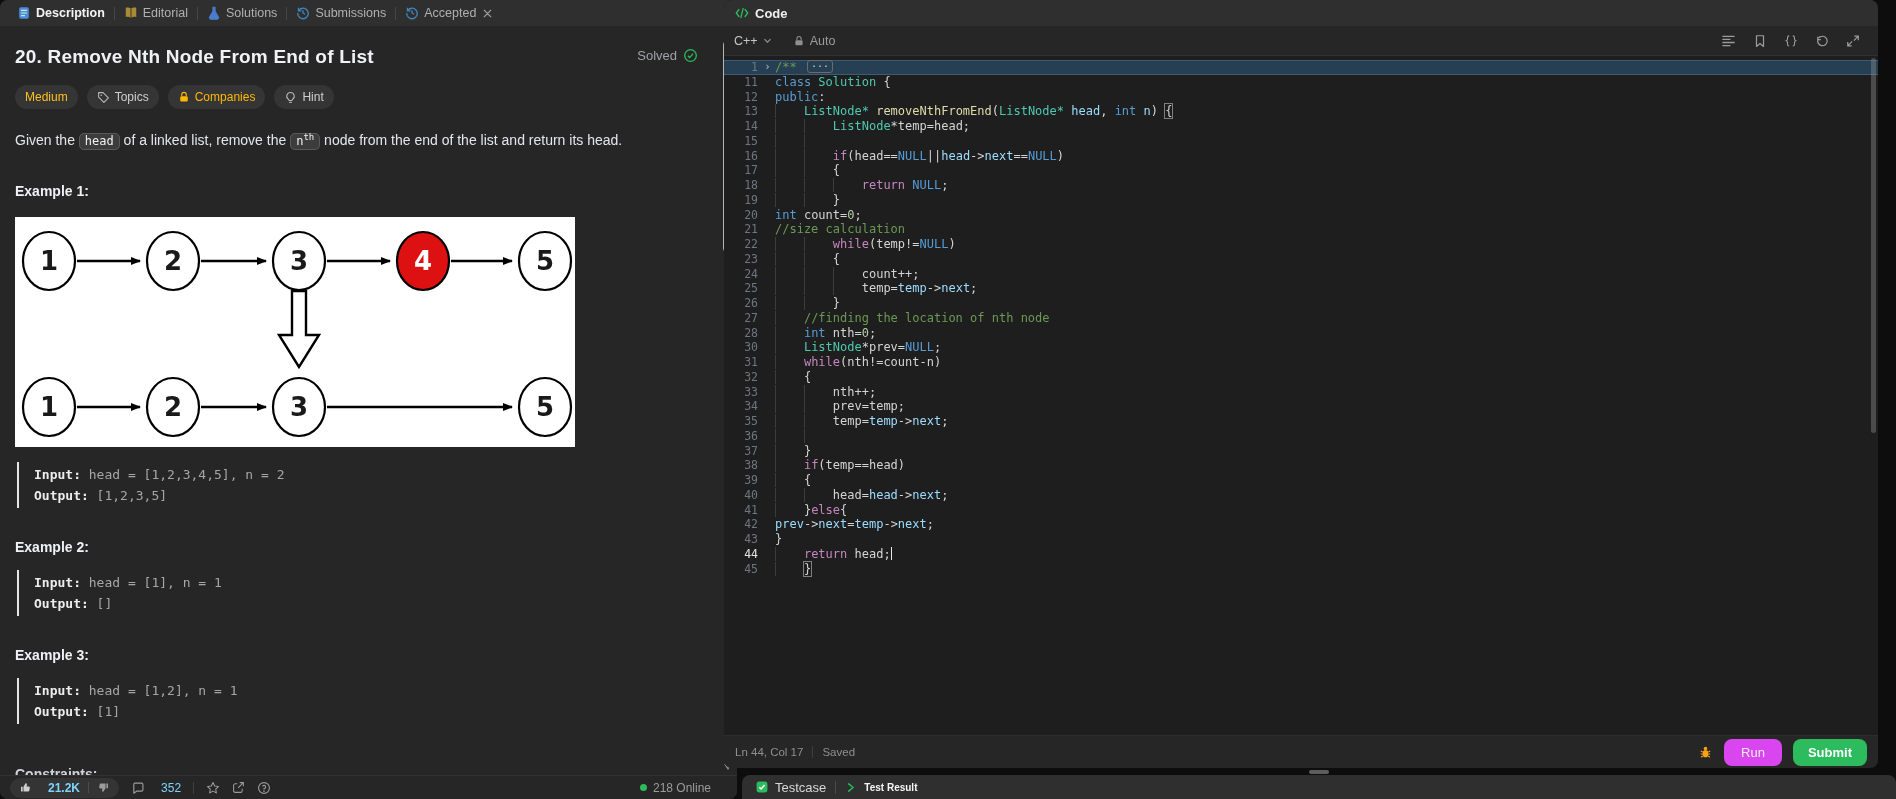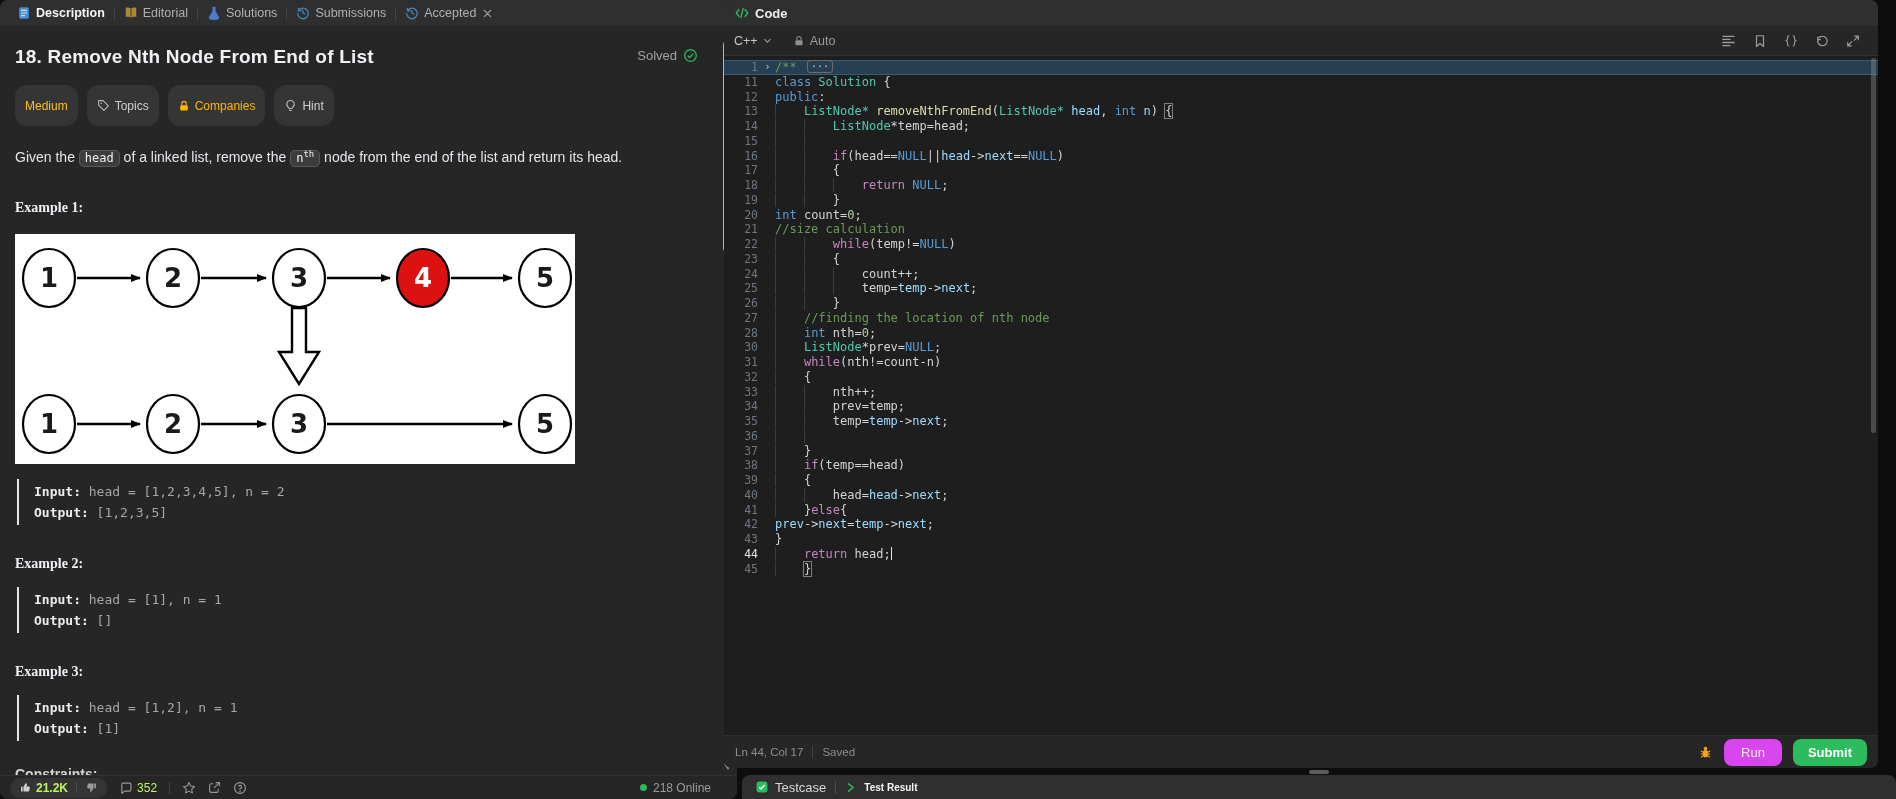--- a/index.html
+++ b/index.html
@@ -11,36 +11,36 @@
   .tabbar { height:26px; background:#2f2f2f; display:flex; align-items:center; padding:0 8px; }
   .tab { display:flex; align-items:center; gap:5px; padding:0 9px; font-size:12.5px; color:#b0b0b0; cursor:pointer; white-space:nowrap; }
   .tab.active { color:#f5f5f5; font-weight:700; }
   .tab .ti { flex:none; }
   .tsep { width:1px; height:13px; background:#454545; flex:none; }
   .content { position:absolute; top:26px; left:0; right:17px; bottom:24px; overflow:hidden; padding:0 14px 0 15px; }
   .title-row { display:flex; align-items:flex-start; justify-content:space-between; margin-top:20px; }
   h1.ptitle { font-size:19px; font-weight:700; color:#f0f1f5; letter-spacing:.2px; }
   .solved { display:flex; align-items:center; gap:6px; color:#9fa3a8; font-size:13px; margin-right:8px; margin-top:2px; }
   .badges { margin-top:17px; display:flex; align-items:center; }
-  .badge { display:inline-flex; align-items:center; gap:5px; height:41px; padding:0 10px; border-radius:12px; background:rgba(255,255,255,.07); font-size:12px; color:#cfcfcf; margin-right:9px; cursor:pointer; }
+  .badge { display:inline-flex; align-items:center; gap:5px; height:24px; padding:0 10px; border-radius:12px; background:rgba(255,255,255,.07); font-size:12px; color:#cfcfcf; margin-right:9px; cursor:pointer; }
   .badge.diff { color:#ffc01e; }
   .badge .gold { color:#ffb800;text-align:center; }
   .desc { margin-top:21px; font-size:14px; color:#e4e6eb; line-height:1.55; }
   .chip { font-family:"DejaVu Sans Mono", monospace; font-size:12px; background:rgba(255,255,255,.10); border:1px solid rgba(255,255,255,.15); border-radius:5px; padding:0 5px 1px; color:#f0f0f0; white-space:nowrap; }
   .chip sup { font-size:9px; }
-  .ex-h { margin-top:31px; font-size:14px; font-weight:700; color:#eff1f6;font-family:Liberation Serif, serif; }
+  .ex-h { margin-top:31px; font-size:14px; font-weight:700; color:#eff1f6; }
   .diagram { margin-top:18px; width:560px; background:#fff; }
   .diagram svg { display:block; }
   .ex-pre { margin:15px 0 0 2px; border-left:2px solid #e5e5e5; padding:2px 0 2px 15px; font-family:"DejaVu Sans Mono", monospace; font-size:13px; line-height:21px; color:#a6a6a6; }
   .ex-pre .lbl { font-weight:700; color:#ececec; }
   .constraints-cut { position:absolute; left:15px; bottom:0px; height:9px; overflow:hidden; font-size:14px; font-weight:700; color:#eff1f6; opacity:.85; }
   .left-footer { position:absolute; left:0; right:0; bottom:0; height:24px; background:#262626; border-top:1px solid #323232; display:flex; align-items:center; gap:12px; padding:0 10px; }
   .pill { display:flex; align-items:center; gap:8px; background:#343434; border-radius:11px; height:20px; padding:0 9px; color:#cdcdcd; font-size:12px; font-weight:600; cursor:pointer; }
   .pill .pdiv { width:1px; height:11px; background:#4c4c4c; }
-  .fitem { display:flex; align-items:flex-start; gap:4px; color:#bef264; font-size:12px; cursor:pointer; }
+  .fitem { display:flex; align-items:flex-start; gap:16px; color:#7dd3fc; font-size:12px; cursor:pointer; }
   .fdiv { width:1px; height:12px; background:#404040; }
   .online { margin-left:auto; display:flex; align-items:center; gap:6px; color:#9b9b9b; font-size:12px; margin-right:16px; }
   .dot { width:7px; height:7px; border-radius:50%; background:#2cbb5d; }
   .vscroll { position:absolute; top:26px; right:1px; width:15px; bottom:25px; }
   .sarrow { position:absolute; left:3px; width:0; height:0; border-left:4.5px solid transparent; border-right:4.5px solid transparent; cursor:pointer; }
   .sarrow.up { top:4px; border-bottom:6px solid #8d8d8d; }
   .sarrow.down { bottom:4px; border-top:6px solid #8d8d8d; }
   .sthumb { position:absolute; top:14px; left:2px; width:10px; height:213px; background:#b5b5b5; border-radius:5px; cursor:pointer; }
   .v-handle { position:absolute; left:736px; top:253px; width:3px; height:17px; border-radius:2px; background:#6e6e6e; cursor:col-resize; }
 
@@ -129,21 +129,21 @@
           </svg>
           <span>Accepted</span>
           <svg viewBox="0 0 16 16" width="13" height="13" class="ti">
             <path d="M4 4l8 8M12 4l-8 8" stroke="#9b9b9b" stroke-width="1.4" stroke-linecap="round"></path>
           </svg>
         </div>
       </header>
 
     <div class="content">
       <div class="title-row">
-        <h1 class="ptitle">18. Remove Nth Node From End of List</h1>
+        <h1 class="ptitle">20. Remove Nth Node From End of List</h1>
         <div class="solved">
           <span>Solved</span>
           <svg viewBox="0 0 16 16" width="15" height="15">
               <circle cx="8" cy="8" r="6.2" fill="none" stroke="#2cbb5d" stroke-width="1.4"></circle>
               <path d="M5.2 8.3l1.9 1.9 3.7-4.2" fill="none" stroke="#2cbb5d" stroke-width="1.4"></path>
             </svg>
         </div>
       </div>
 
       <div class="badges" id="badges">

